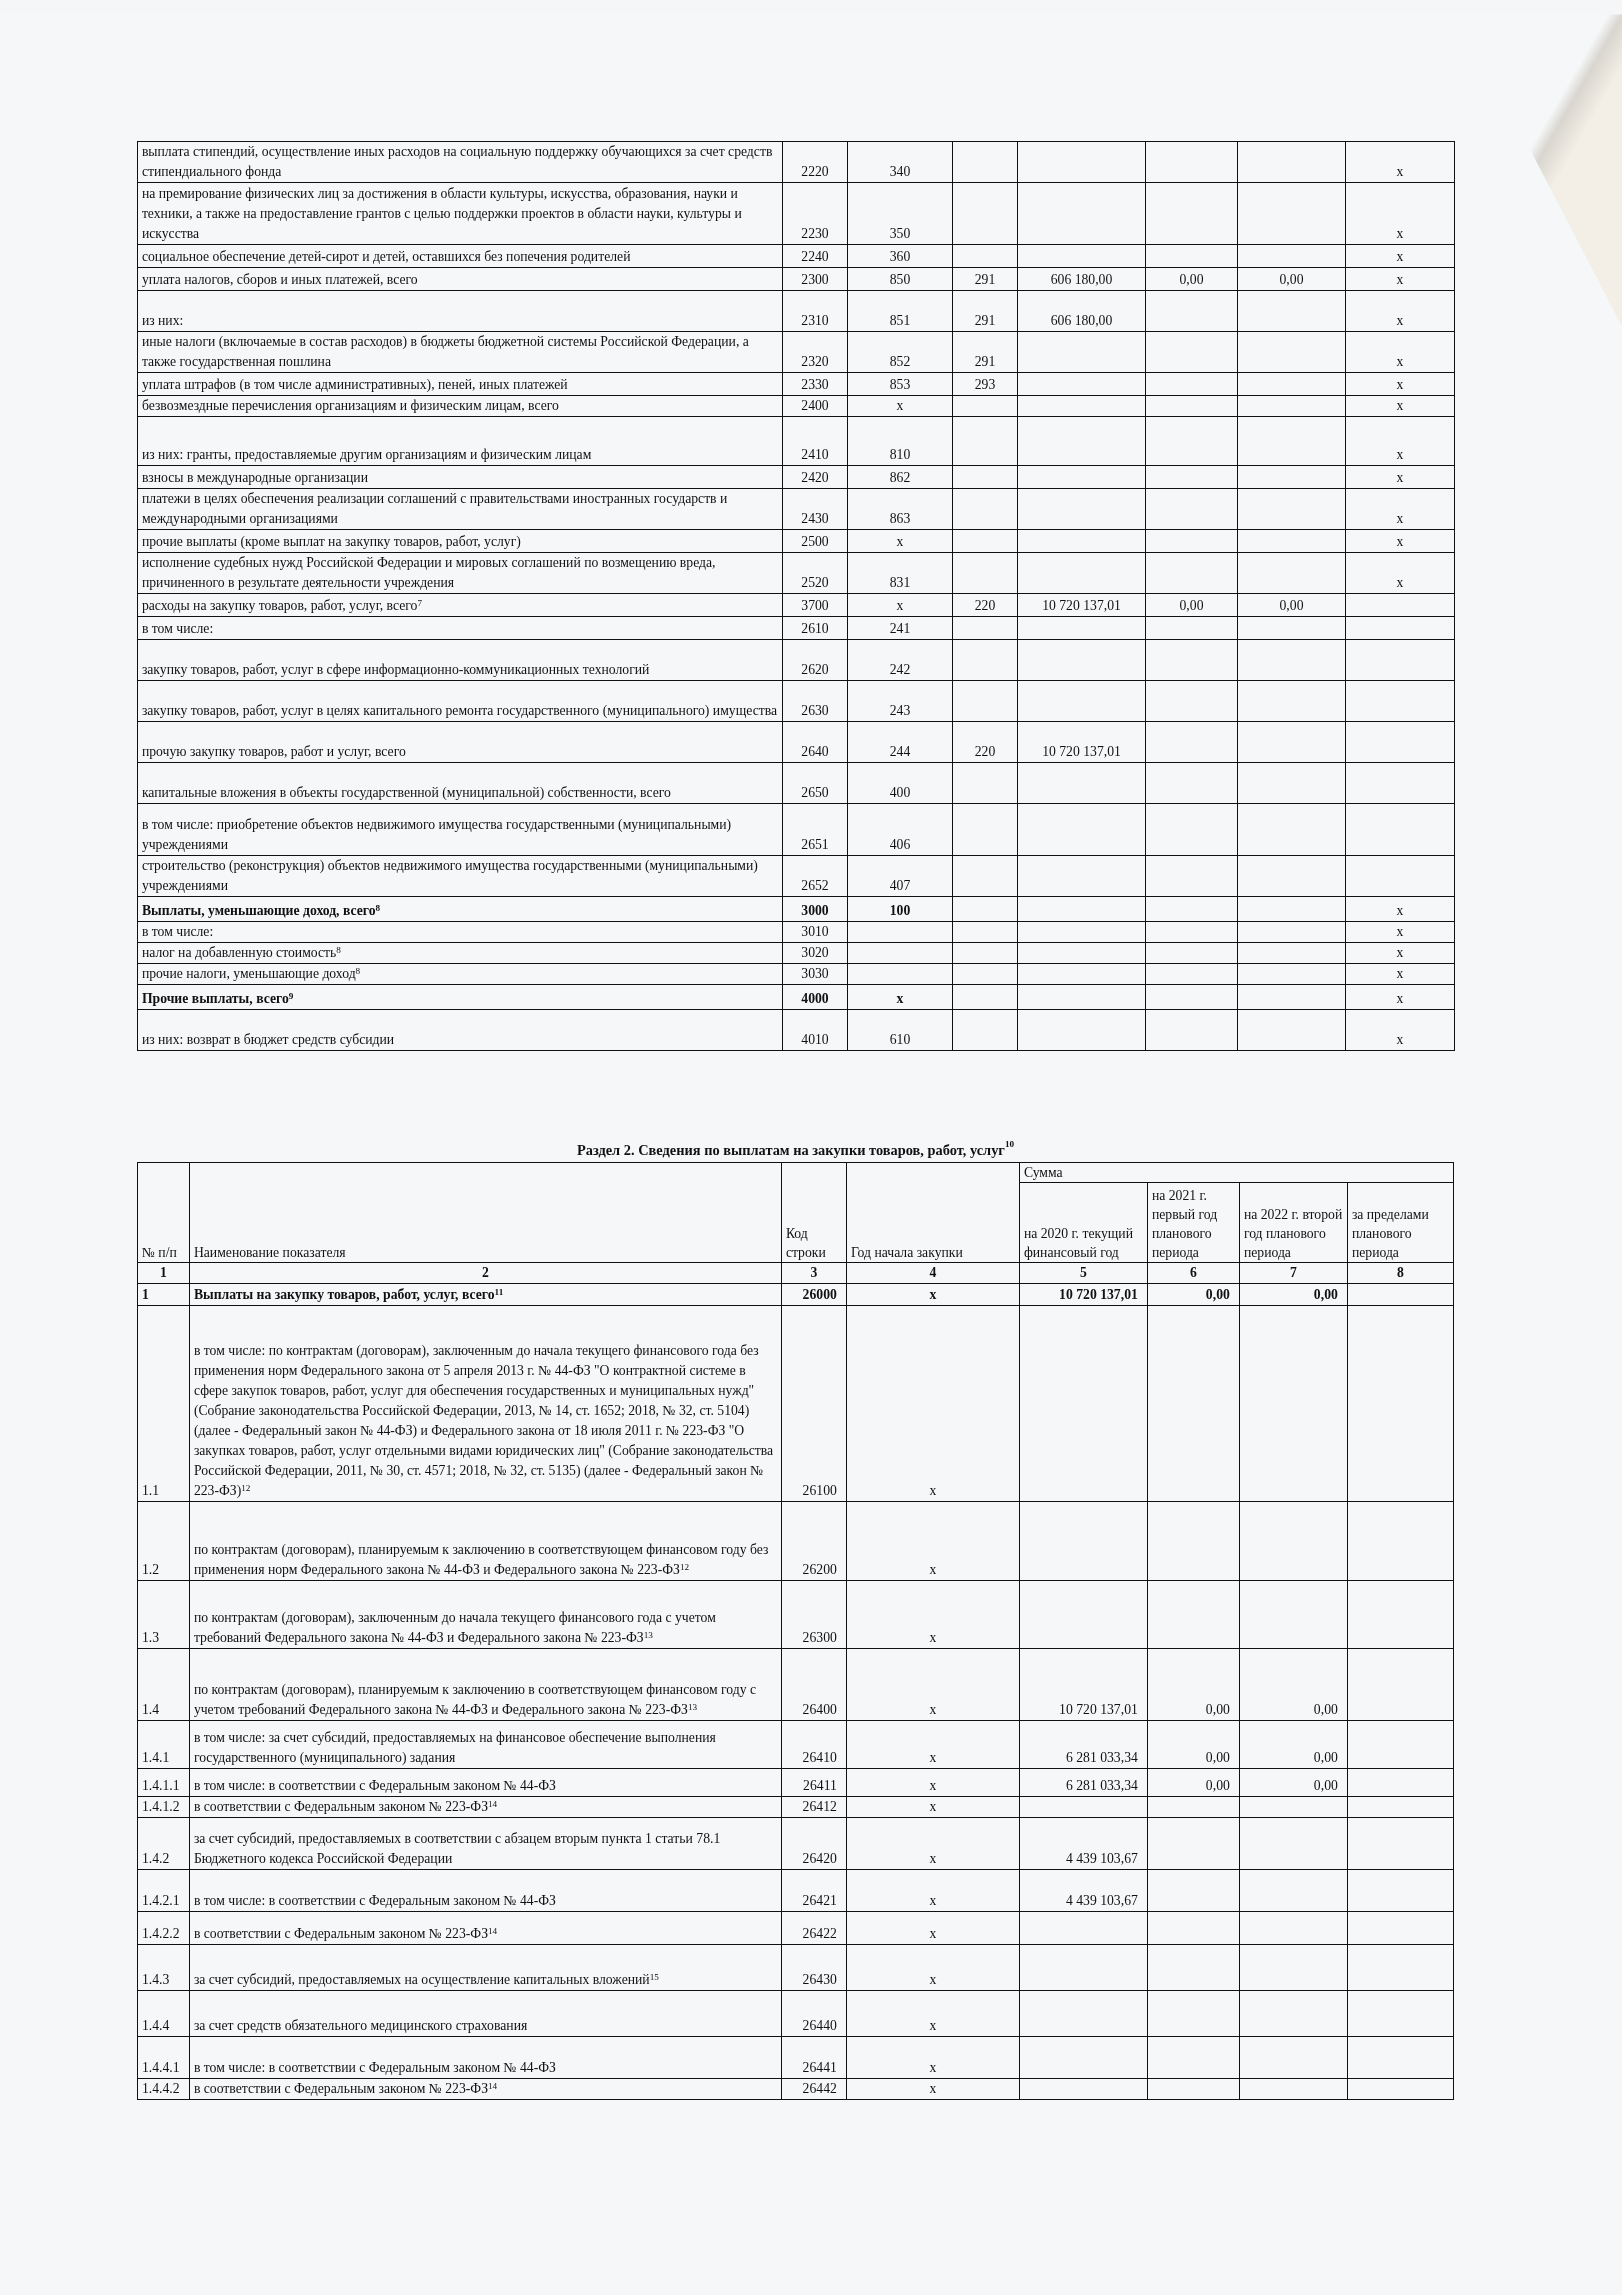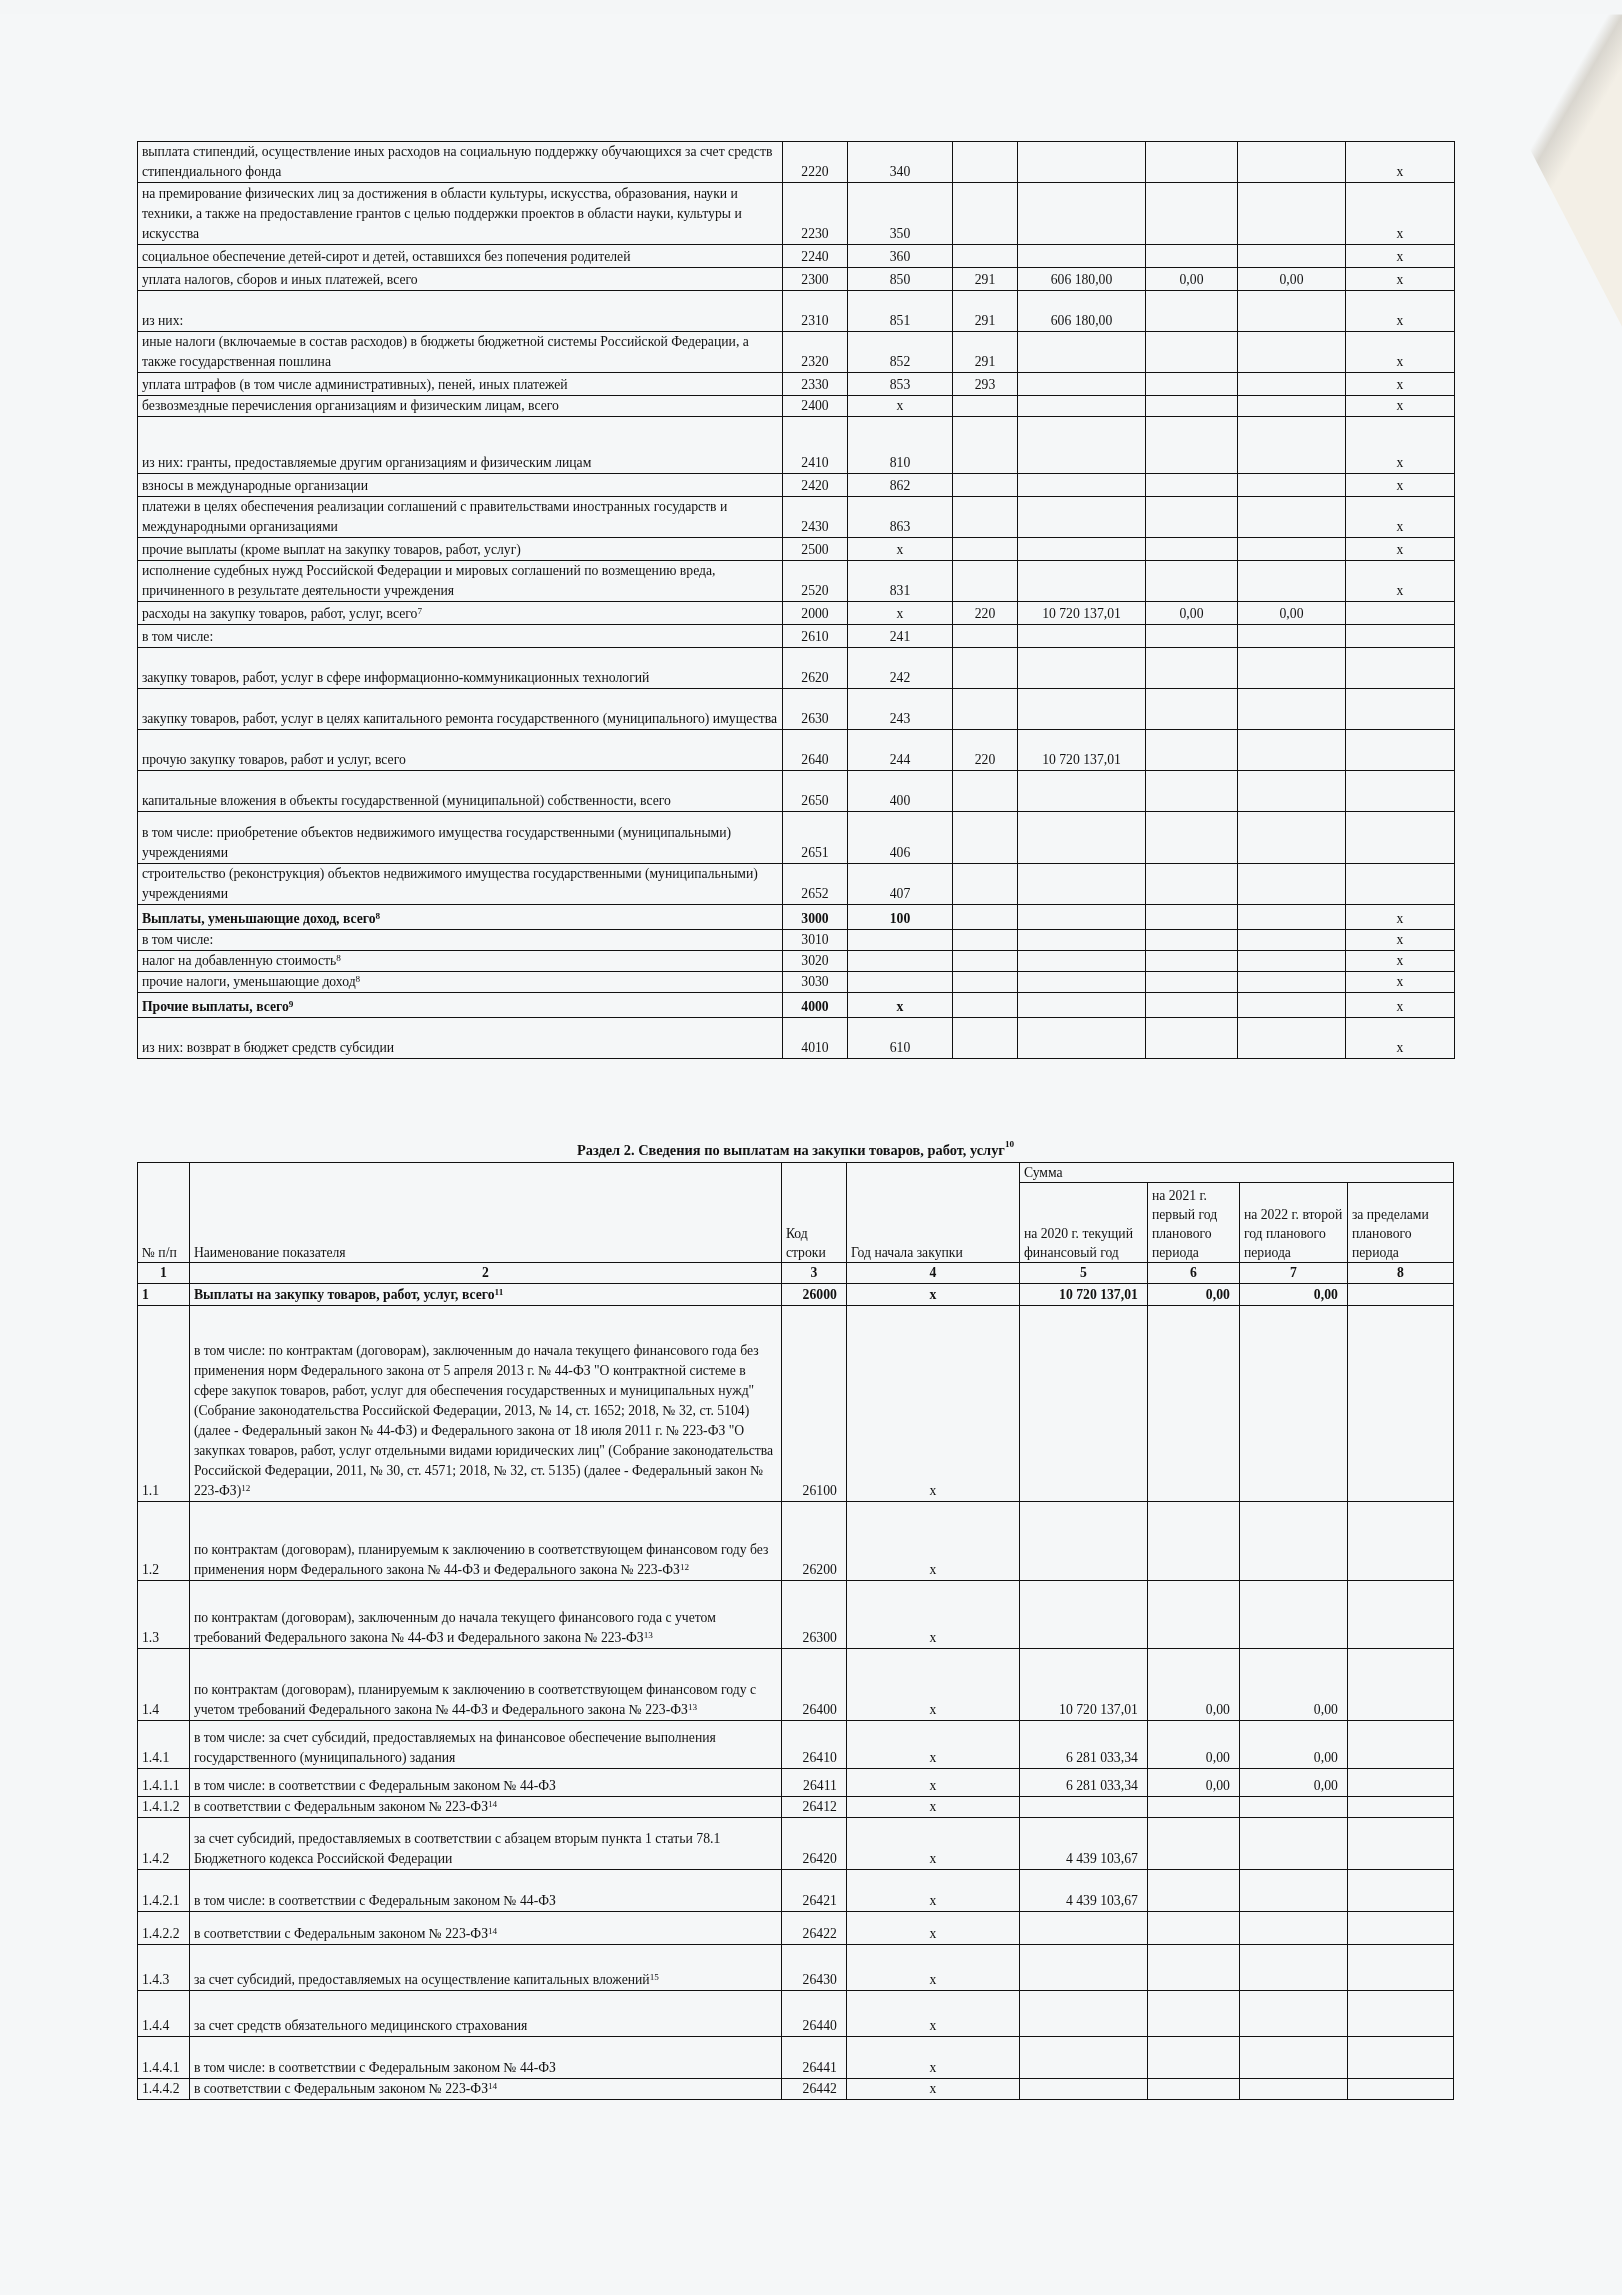--- a/index.html
+++ b/index.html
@@ -127,21 +127,21 @@
       <tr style="height: 19.6px;">
         <td class="name"><span>безвозмездные перечисления организациям и физическим лицам, всего</span></td>
         <td class="c">2400</td>
         <td class="c">x</td>
         <td class="c"></td>
         <td class="c"></td>
         <td class="c"></td>
         <td class="c"></td>
         <td class="c">x</td>
       </tr>
-      <tr style="height: 57px;">
+      <tr style="height: 49px;">
         <td class="name"><span>из них: гранты, предоставляемые другим организациям и физическим лицам</span></td>
         <td class="c">2410</td>
         <td class="c">810</td>
         <td class="c"></td>
         <td class="c"></td>
         <td class="c"></td>
         <td class="c"></td>
         <td class="c">x</td>
       </tr>
       <tr style="height: 23px; margin-top: 24px;">
@@ -179,21 +179,21 @@
         <td class="c">2520</td>
         <td class="c">831</td>
         <td class="c"></td>
         <td class="c"></td>
         <td class="c"></td>
         <td class="c"></td>
         <td class="c">x</td>
       </tr>
       <tr style="height: 23px;">
         <td class="name"><span>расходы на закупку товаров, работ, услуг, всего</span><sup>7</sup></td>
-        <td class="c">2000</td>
+        <td class="c">3700</td>
         <td class="c">x</td>
         <td class="c">220</td>
         <td class="c">10 720 137,01</td>
         <td class="c">0,00</td>
         <td class="c">0,00</td>
         <td class="c"></td>
       </tr>
       <tr style="height: 23px;">
         <td class="name"><span>в том числе:</span></td>
         <td class="c">2610</td>

